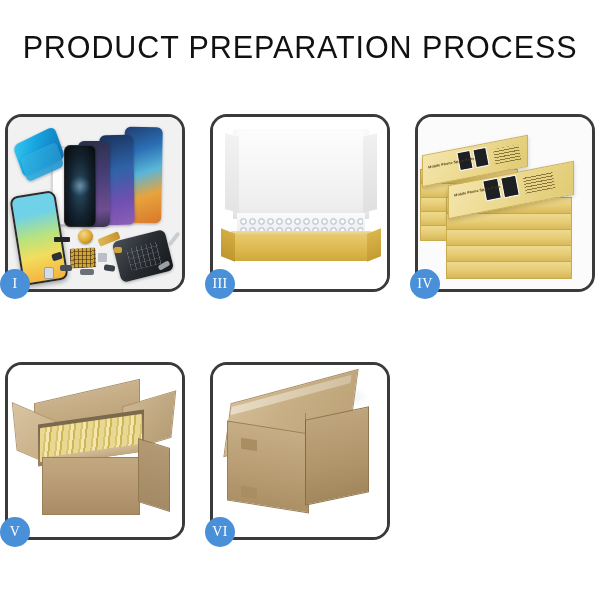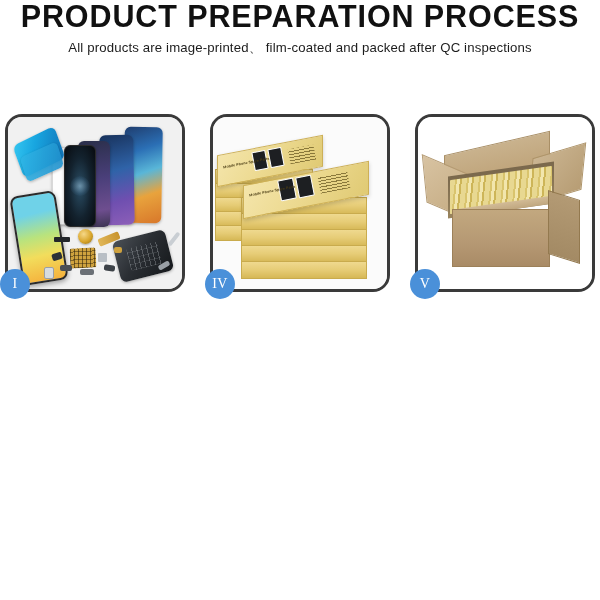--- a/index.html
+++ b/index.html
@@ -25,22 +25,23 @@
   
   .header {
     position: absolute;
     left: 0;
     top: 0;
     width: 600px;
     text-align: center;
   }
   .title {
     margin: 0;
+    padding-top: 31px;
     font-size: 30.5px;
-    font-weight: bold;
+    font-weight: normal;
     letter-spacing: 0.9px;
     color: #111111;
     line-height: 1.05;
     white-space: nowrap;
   }
   .subtitle {
     margin: 0;
     padding-top: 7px;
     font-size: 13.2px;
     font-weight: normal;
@@ -488,21 +489,20 @@
     background: radial-gradient(ellipse at 40% 60%, rgba(200,205,210,.5), transparent 70%);
   }
 </style>
 </head>
 <body>
 
 <div class="page">
 
   <div class="header">
     <h1 class="title">PRODUCT PREPARATION PROCESS</h1>
-    <p class="subtitle">All products are image-printed、 film-coated and packed after QC inspections</p>
   </div>
 
   <div class="grid">
 
     <div class="panel p1">
       <div class="panel-clip">
         <div class="ph ph-e"></div>
         <div class="ph ph-d"></div>
         <div class="ph ph-c"></div>
         <div class="ph ph-glass"></div>
@@ -522,20 +522,30 @@
         <div class="part-sm ps5"></div>
         <div class="part-sm ps6"></div>
         <div class="part-sm ps7"></div>
         <div class="part-sm ps8"></div>
         <div class="part-sm ps9"></div>
       </div>
       <div class="badge">I</div>
     </div>
 
 
+    <div class="panel p3">
+      <div class="panel-clip">
+        <div class="b3-lid"></div>
+        <div class="b3-foam"></div>
+        <div class="b3-wrap"></div>
+        <div class="b3-rim"></div>
+        <div class="b3-front"></div>
+      </div>
+      <div class="badge">III</div>
+    </div>
 
     <div class="panel p4">
       <div class="panel-clip">
         <div class="stack">
           <div class="sbox st-l1"></div>
           <div class="sbox st-l2"></div>
           <div class="sbox st-l3"></div>
           <div class="sbox st-l4"></div>
           <div class="sbox st-l5"></div>
 
@@ -569,15 +579,28 @@
         <div class="c5-flapR"></div>
         <div class="c5-inner"></div>
         <div class="c5-contents"></div>
         <div class="c5-lipL"></div>
         <div class="c5-front"></div>
         <div class="c5-side"></div>
       </div>
       <div class="badge">V</div>
     </div>
 
+    <div class="panel p6">
+      <div class="panel-clip">
+        <div class="c6-shadow"></div>
+        <div class="c6-top"></div>
+        <div class="c6-tape"></div>
+        <div class="c6-front"></div>
+        <div class="c6-side"></div>
+        <div class="c6-seam"></div>
+        <div class="c6-tab1"></div>
+        <div class="c6-tab2"></div>
+      </div>
+      <div class="badge">VI</div>
+    </div>
 
   </div>
 </div>
 
 </body></html>

